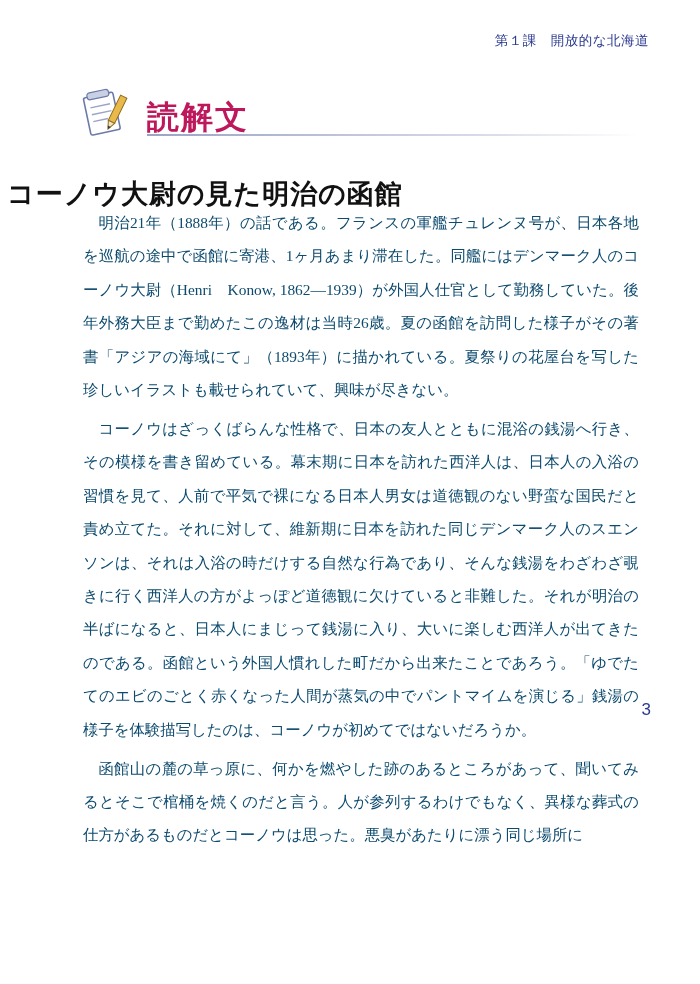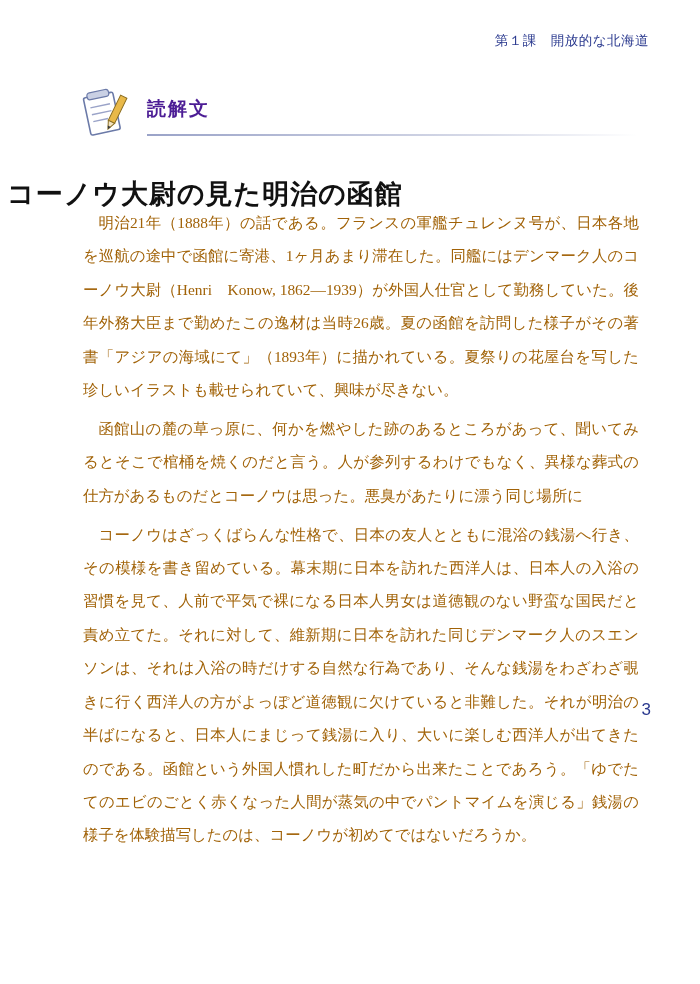--- a/index.html
+++ b/index.html
@@ -47,23 +47,23 @@
     position: absolute;
     left: 0;
     top: 0;
     width: 56px;
     height: 52px;
   }
   .section-title {
     position: absolute;
     left: 70px;
     top: 8px;
-    font-size: 19px;
+    font-size: 32px;
     font-weight: bold;
-    color: #4c1d95;
+    color: #be185d;
     letter-spacing: 2px;
   }
   .head-rule {
     position: absolute;
     left: 70px;
     top: 46px;
     width: 490px;
     height: 2px;
     background: linear-gradient(to right, #9aa3c8, #d9dce9 70%, #ffffff);
   }
@@ -83,21 +83,21 @@
   
   .body-text {
     position: absolute;
     top: 206px;
     left: 76px;
     width: 556px;
     font-size: 15.4px;
     line-height: 2.17;
     text-align: justify;
     text-justify: inter-ideograph;
-    color: #a16207;
+    color: #0c4a6e;
   }
   .body-text p {
     margin: 0 0 0.35em 0;
     text-indent: 1em;
   }
 
   
   .page-number {
     position: absolute;
     right: 56px;
@@ -134,19 +134,19 @@
       </svg>
     </span>
     <span class="section-title">読解文</span>
     <span class="head-rule"></span>
   </div>
 
   <h1 class="doc-title">コーノウ大尉の見た明治の函館</h1>
 
   <div class="body-text">
     <p>明治21年（1888年）の話である。フランスの軍艦チュレンヌ号が、日本各地を巡航の途中で函館に寄港、1ヶ月あまり滞在した。同艦にはデンマーク人のコーノウ大尉（Henri　Konow, 1862―1939）が外国人仕官として勤務していた。後年外務大臣まで勤めたこの逸材は当時26歳。夏の函館を訪問した様子がその著書「アジアの海域にて」（1893年）に描かれている。夏祭りの花屋台を写した珍しいイラストも載せられていて、興味が尽きない。</p>
+    <p>コーノウはざっくばらんな性格で、日本の友人とともに混浴の銭湯へ行き、その模様を書き留めている。幕末期に日本を訪れた西洋人は、日本人の入浴の習慣を見て、人前で平気で裸になる日本人男女は道徳観のない野蛮な国民だと責め立てた。それに対して、維新期に日本を訪れた同じデンマーク人のスエンソンは、それは入浴の時だけする自然な行為であり、そんな銭湯をわざわざ覗きに行く西洋人の方がよっぽど道徳観に欠けていると非難した。それが明治の半ばになると、日本人にまじって銭湯に入り、大いに楽しむ西洋人が出てきたのである。函館という外国人慣れした町だから出来たことであろう。「ゆでたてのエビのごとく赤くなった人間が蒸気の中でパントマイムを演じる」銭湯の様子を体験描写したのは、コーノウが初めてではないだろうか。</p>
     <p>函館山の麓の草っ原に、何かを燃やした跡のあるところがあって、聞いてみるとそこで棺桶を焼くのだと言う。人が参列するわけでもなく、異様な葬式の仕方があるものだとコーノウは思った。悪臭があたりに漂う同じ場所に</p>
-    <p>コーノウはざっくばらんな性格で、日本の友人とともに混浴の銭湯へ行き、その模様を書き留めている。幕末期に日本を訪れた西洋人は、日本人の入浴の習慣を見て、人前で平気で裸になる日本人男女は道徳観のない野蛮な国民だと責め立てた。それに対して、維新期に日本を訪れた同じデンマーク人のスエンソンは、それは入浴の時だけする自然な行為であり、そんな銭湯をわざわざ覗きに行く西洋人の方がよっぽど道徳観に欠けていると非難した。それが明治の半ばになると、日本人にまじって銭湯に入り、大いに楽しむ西洋人が出てきたのである。函館という外国人慣れした町だから出来たことであろう。「ゆでたてのエビのごとく赤くなった人間が蒸気の中でパントマイムを演じる」銭湯の様子を体験描写したのは、コーノウが初めてではないだろうか。</p>
   </div>
 
   <div class="page-number">3</div>
 
 </div>
 
 </body></html>

